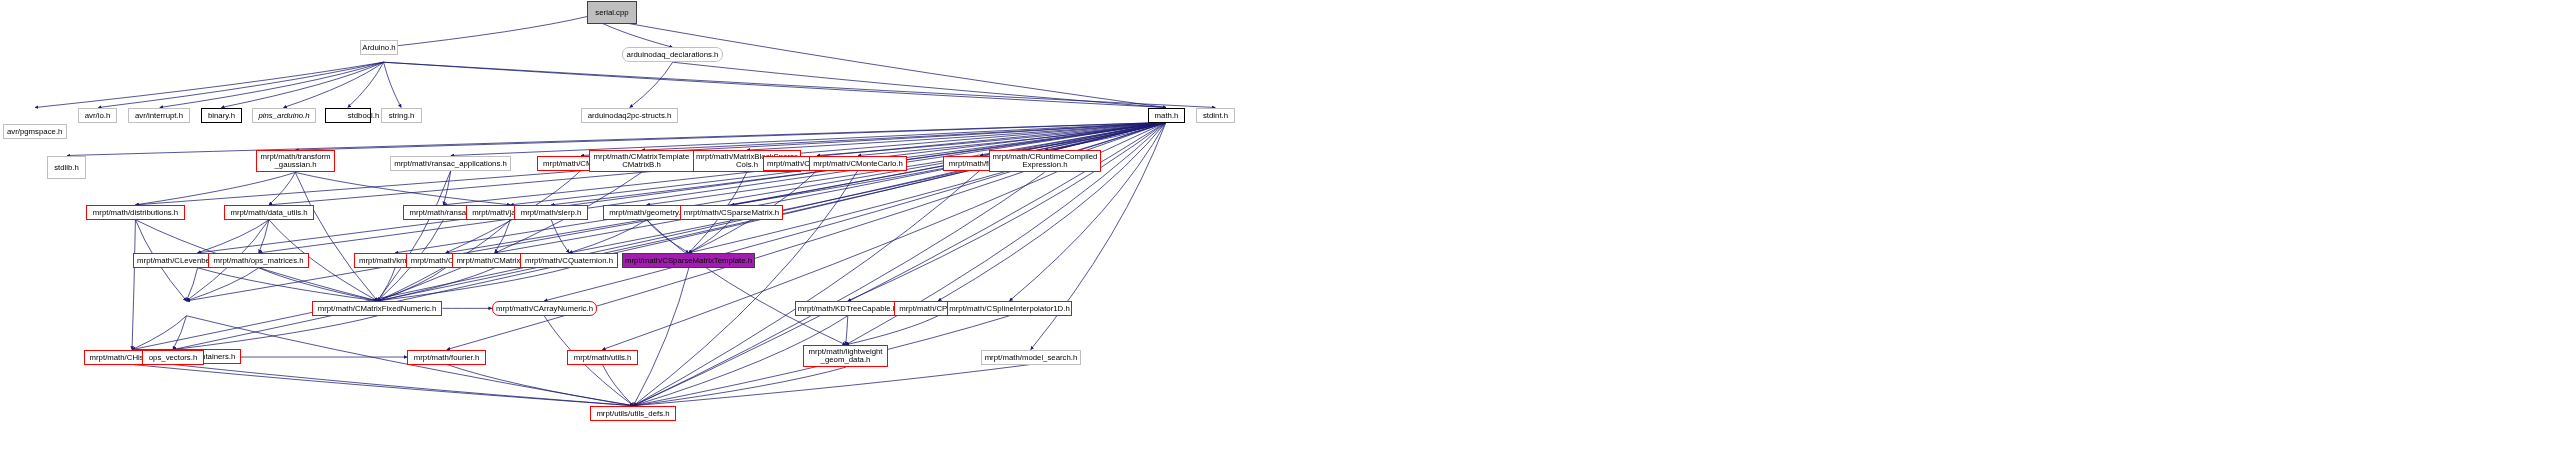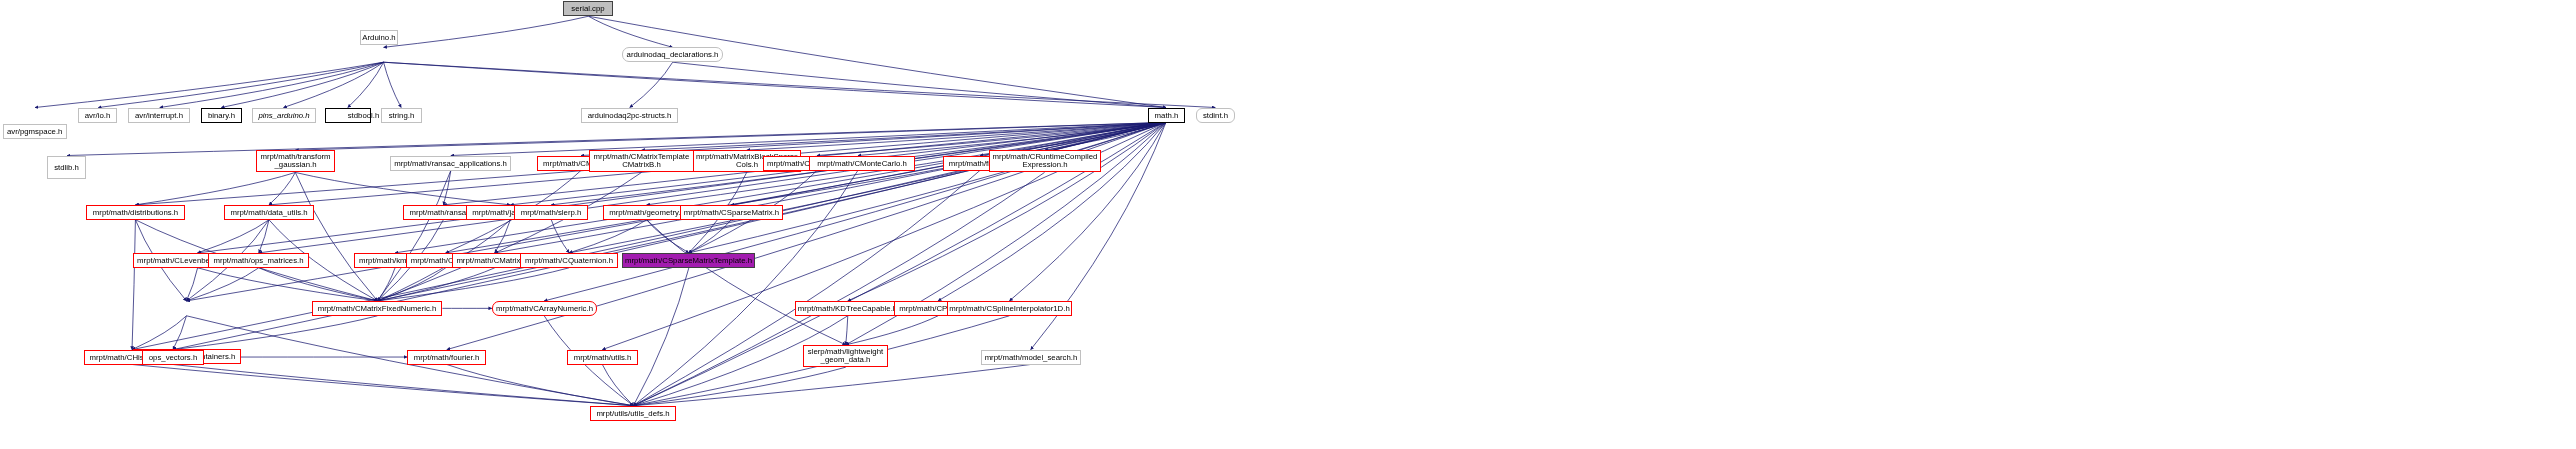--- a/index.html
+++ b/index.html
@@ -158,44 +158,44 @@
         <path d="M 195 539 Q 505.75 569.5 936.5 600" fill="none" stroke="#191970" stroke-width="1.1" marker-end="url(#arrow)"></path>
         <path d="M 301 528 Q 397.32 528 602 528" fill="none" stroke="#191970" stroke-width="1.1" marker-end="url(#arrow)"></path>
         <path d="M 255.5 539 Q 536 569.5 936.5 600" fill="none" stroke="#191970" stroke-width="1.1" marker-end="url(#arrow)"></path>
         <path d="M 660.5 539 Q 748.82 569.5 936.5 600" fill="none" stroke="#191970" stroke-width="1.1" marker-end="url(#arrow)"></path>
         <path d="M 890.5 539 Q 905.22 569.5 936.5 600" fill="none" stroke="#191970" stroke-width="1.1" marker-end="url(#arrow)"></path>
         <path d="M 1250.5 543 Q 1150.02 571.5 936.5 600" fill="none" stroke="#191970" stroke-width="1.1" marker-end="url(#arrow)"></path>
         <path d="M 1524 539 Q 1290.25 569.5 936.5 600" fill="none" stroke="#191970" stroke-width="1.1" marker-end="url(#arrow)"></path>
       </g>
   </svg>
   <div id="node-layer">
-      <div class="node root" style="left: 563px; top: 1.4px; width: 50px; height: 15px;">serial.cpp</div>
-      <div class="node" style="left: 360px; top: 30px; width: 38px; height: 15px;">Arduino.h</div>
+      <div class="node root" style="left: 587px; top: 1.4px; width: 50px; height: 23px;">serial.cpp</div>
+      <div class="node" style="left: 360px; top: 40px; width: 38px; height: 15px;">Arduino.h</div>
       <div class="node" style="left: 622px; top: 47px; width: 101px; height: 15px; border-radius: 7px;">arduinodaq_declarations.h</div>
       <div class="node" style="left: 2.7px; top: 108px; width: 64px; height: 15px; margin-top: 16px;">avr/pgmspace.h</div>
       <div class="node" style="left: 78px; top: 108px; width: 39px; height: 15px;">avr/io.h</div>
       <div class="node" style="left: 128px; top: 108px; width: 62px; height: 15px;">avr/interrupt.h</div>
       <div class="node black" style="left: 201px; top: 108px; width: 41px; height: 15px;">binary.h</div>
       <div class="node" style="left: 252px; top: 108px; width: 64px; height: 15px; font-style: italic;">pins_arduino.h</div>
       <div class="node black" style="left: 325px; top: 108px; width: 46px; height: 15px; padding-left: 33px;">stdbool.h</div>
       <div class="node" style="left: 381px; top: 108px; width: 41px; height: 15px;">string.h</div>
       <div class="node" style="left: 581px; top: 108px; width: 97px; height: 15px;">arduinodaq2pc-structs.h</div>
       <div class="node black" style="left: 1148px; top: 108px; width: 37px; height: 15px;">math.h</div>
-      <div class="node" style="left: 1196px; top: 108px; width: 39px; height: 15px; border-radius: 6px;">stdint.h</div>
+      <div class="node" style="left: 1196px; top: 108px; width: 39px; height: 15px;">stdint.h</div>
       <div class="node" style="left: 47px; top: 156px; width: 39px; height: 23px;">stdlib.h</div>
       <div class="node red" style="left: 256px; top: 150px; width: 79px; height: 22px;">mrpt/math/transform
 _gaussian.h</div>
       <div class="node" style="left: 390px; top: 156px; width: 121px; height: 15px;">mrpt/math/ransac_applications.h</div>
       <div class="node red" style="left: 537px; top: 156px; width: 88px; height: 15px;">mrpt/math/CMatrixB.h</div>
       <div class="node red" style="left: 589px; top: 150px; width: 105px; height: 22px;">mrpt/math/CMatrixTemplate
 CMatrixB.h</div>
       <div class="node red" style="left: 693px; top: 150px; width: 108px; height: 22px;">mrpt/math/MatrixBlockSparse
 Cols.h</div>
       <div class="node red" style="left: 763px; top: 156px; width: 108px; height: 15px;">mrpt/math/CBinaryRelation.h</div>
-      <div class="node red" style="left: 809px; top: 156px; width: 106px; height: 15px;">mrpt/math/CMonteCarlo.h</div>
+      <div class="node red" style="left: 809px; top: 156px; width: 98px; height: 15px;">mrpt/math/CMonteCarlo.h</div>
       <div class="node red" style="left: 943px; top: 156px; width: 74px; height: 15px;">mrpt/math/filters.h</div>
       <div class="node red" style="left: 989px; top: 150px; width: 112px; height: 22px;">mrpt/math/CRuntimeCompiled
 Expression.h</div>
       <div class="node red" style="left: 86px; top: 205px; width: 99px; height: 15px;">mrpt/math/distributions.h</div>
       <div class="node red" style="left: 224px; top: 205px; width: 90px; height: 15px;">mrpt/math/data_utils.h</div>
       <div class="node red" style="left: 403px; top: 205px; width: 80px; height: 15px;">mrpt/math/ransac.h</div>
       <div class="node red" style="left: 466px; top: 205px; width: 89px; height: 15px;">mrpt/math/jacobians.h</div>
       <div class="node red" style="left: 514px; top: 205px; width: 74px; height: 15px;">mrpt/math/slerp.h</div>
       <div class="node red" style="left: 603px; top: 205px; width: 88px; height: 15px;">mrpt/math/geometry.h</div>
       <div class="node red" style="left: 680px; top: 205px; width: 103px; height: 15px;">mrpt/math/CSparseMatrix.h</div>
@@ -209,19 +209,19 @@
       <div class="node red" style="left: 133px; top: 301px; width: 108px; height: 15px; margin-top: 48px;">mrpt/math/ops_containers.h</div>
       <div class="node red" style="left: 312px; top: 301px; width: 130px; height: 15px;">mrpt/math/CMatrixFixedNumeric.h</div>
       <div class="node red" style="left: 492px; top: 301px; width: 105px; height: 15px; border-radius: 7px;">mrpt/math/CArrayNumeric.h</div>
       <div class="node red" style="left: 795px; top: 301px; width: 105px; height: 15px;">mrpt/math/KDTreeCapable.h</div>
       <div class="node red" style="left: 894px; top: 301px; width: 88px; height: 15px;">mrpt/math/CPolygon.h</div>
       <div class="node red" style="left: 947px; top: 301px; width: 125px; height: 15px;">mrpt/math/CSplineInterpolator1D.h</div>
       <div class="node red" style="left: 84px; top: 350px; width: 96px; height: 15px;">mrpt/math/CHistogram.h</div>
       <div class="node red" style="left: 142px; top: 350px; width: 62px; height: 15px;">ops_vectors.h</div>
       <div class="node red" style="left: 407px; top: 350px; width: 79px; height: 15px;">mrpt/math/fourier.h</div>
       <div class="node red" style="left: 567px; top: 350px; width: 71px; height: 15px;">mrpt/math/utils.h</div>
-      <div class="node red" style="left: 803px; top: 345px; width: 85px; height: 22px;">slerp/math/lightweight
+      <div class="node red" style="left: 803px; top: 345px; width: 85px; height: 22px;">mrpt/math/lightweight
 _geom_data.h</div>
       <div class="node" style="left: 981px; top: 350px; width: 100px; height: 15px;">mrpt/math/model_search.h</div>
       <div class="node red" style="left: 590px; top: 406px; width: 86px; height: 15px;">mrpt/utils/utils_defs.h</div>
     </div>
 </div>
 
 
 </body></html>

